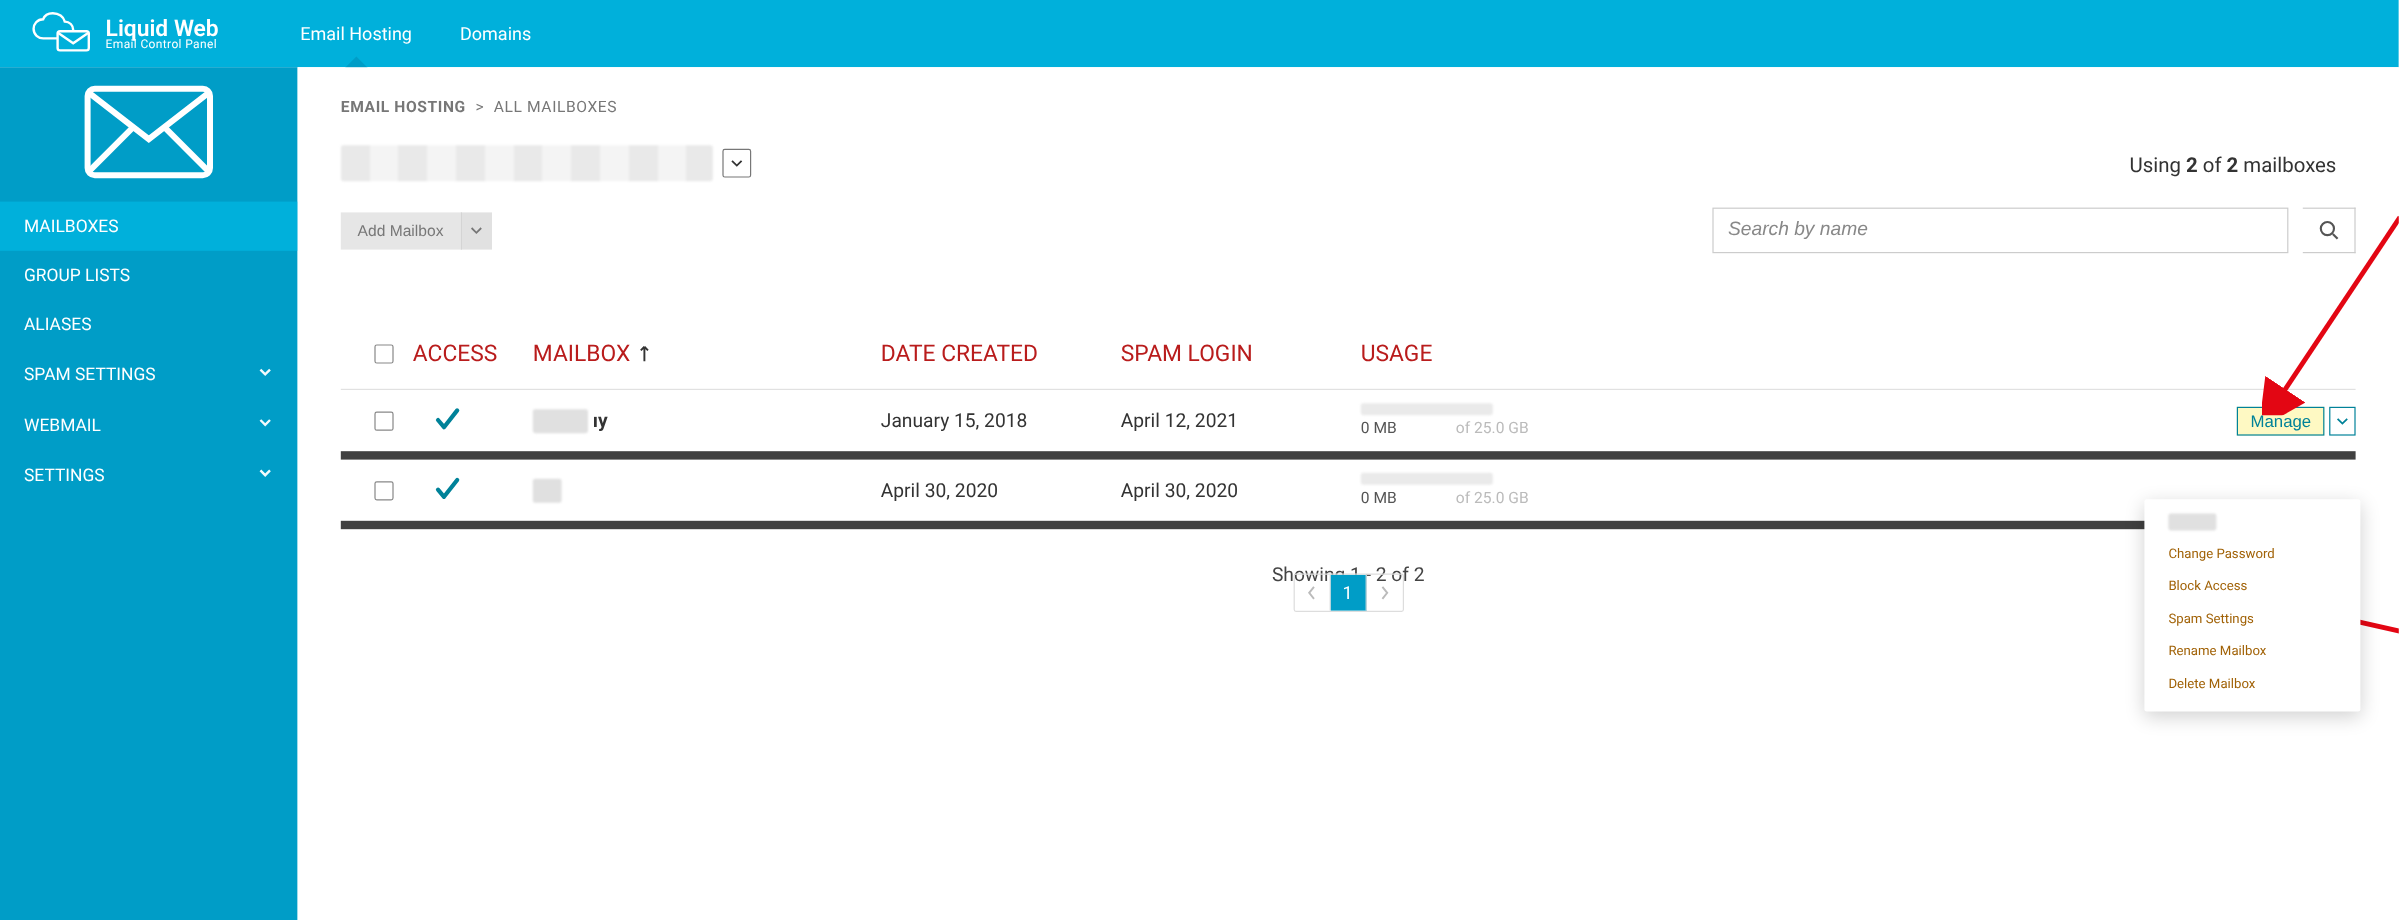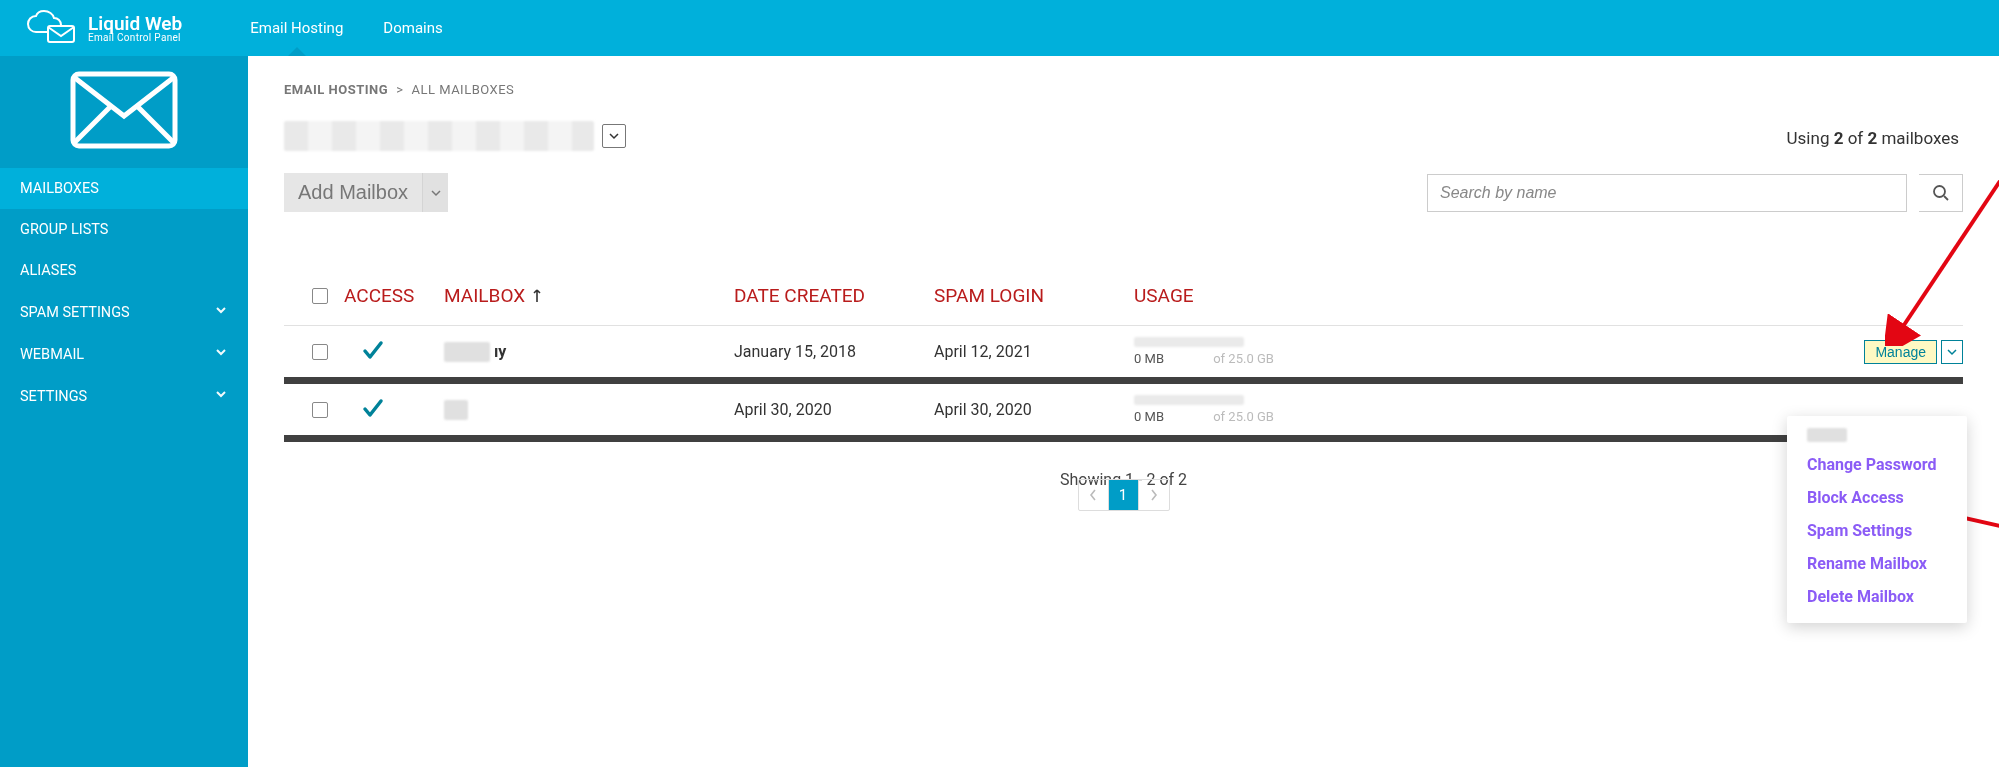--- a/index.html
+++ b/index.html
@@ -27,26 +27,26 @@
   .chev { opacity: 0.95; }
   
   .main { flex: 1; background: #fff; padding: 26px 36px; position: relative; }
   .breadcrumb { color: #777; font-size: 13px; letter-spacing: 0.5px; display: flex; gap: 8px; align-items: center; }
   .breadcrumb .strong { font-weight: 700; }
   
   .domain-row { margin-top: 24px; display: flex; align-items: center; gap: 8px; }
   .domain-blur { width: 310px; height: 30px; background: repeating-linear-gradient(90deg, #e9e9e9 0 24px, #f4f4f4 24px 48px); border-radius: 2px; filter: blur(1px); }
   .dd-btn { width: 24px; height: 24px; border: 1px solid #777; display: flex; align-items: center; justify-content: center; cursor: pointer; border-radius: 2px; }
   
-  .usage-line { position: absolute; right: 40px; top: 72px; font-size: 17px; color: #333; }
+  .usage-line { position: absolute; right: 52px; top: 72px; font-size: 17px; color: #333; }
   .usage-line b { font-weight: 700; }
   
   .toolbar-row { margin-top: 22px; display: flex; align-items: center; justify-content: space-between; }
   .add-btn { display: flex; }
-  .add-btn-main { background: #e6e6e6; color: #777; padding: 8px 14px; font-size: 20px; border: none; cursor: pointer; }
+  .add-btn-main { background: #e6e6e6; color: #777; padding: 8px 14px; font-size: 13px; border: none; cursor: pointer; }
   .add-btn-caret { background: #e1e1e1; color: #777; width: 26px; display: flex; align-items: center; justify-content: center; border: none; cursor: pointer; border-left: 1px solid #d4d4d4; }
   .search-wrap { display: flex; align-items: center; gap: 12px; }
   .search-input { width: 480px; height: 38px; border: 1px solid #ccc; padding: 0 12px; font-size: 16px; font-style: italic; color: #666; }
   .search-input::placeholder { color: #888; font-style: italic; }
   .search-btn { width: 44px; height: 38px; border: 1px solid #ccc; border-left: none; background: #fff; display: flex; align-items: center; justify-content: center; cursor: pointer; }
   
   .table { margin-top: 62px; width: 100%; }
   .thead { display: grid; grid-template-columns: 60px 100px 290px 200px 200px 310px; align-items: center; padding: 10px 0 18px; border-bottom: 1px solid #e1e1e1; color: #b91c1c; font-size: 19px; }
   .thead .hcell { display: flex; align-items: center; gap: 6px; }
   .trow { display: grid; grid-template-columns: 60px 100px 290px 200px 200px 310px; align-items: center; height: 58px; border-bottom: 7px solid #404040; font-size: 16px; color: #333; position: relative; }
@@ -65,21 +65,21 @@
   .footer-row { margin-top: 28px; display: flex; align-items: center; justify-content: flex-end; flex-direction: column; }
   .showing { font-size: 16px; color: #444; }
   .pager { display: flex; align-items: center; border: 1px solid #ddd; border-radius: 2px; overflow: hidden; position: absolute; left: 50%; transform: translateX(-50%); }
   .pager-btn { width: 30px; height: 30px; display: flex; align-items: center; justify-content: center; color: #bbb; cursor: pointer; border-right: 1px solid #ddd; }
   .pager-btn:last-child { border-right: none; }
   .pager-btn.active { background: #009dc7; color: #fff; font-size: 15px; }
   .export-icon { cursor: pointer; color: #333; }
   
   .dropdown-menu { position: absolute; right: 32px; top: 360px; width: 180px; background: #fff; box-shadow: 0 4px 16px rgba(0,0,0,0.18); border-radius: 2px; padding: 10px 0; z-index: 10; }
   .dd-head-blur { width: 40px; height: 14px; background: #e0e0e0; filter: blur(1px); margin: 2px 0 6px 20px; border-radius: 2px; }
-  .dd-item { padding: 7px 20px; font-size: 16px; color: #8b5cf6; cursor: pointer; font-weight: bold; }
+  .dd-item { padding: 7px 20px; font-size: 11px; color: #a16207; cursor: pointer; }
   
   
   .arrow { position: absolute; pointer-events: none; }
 </style>
 </head>
 <body>
 
 <div class="topbar">
   <div class="brand">
     <span class="brand-icon">

